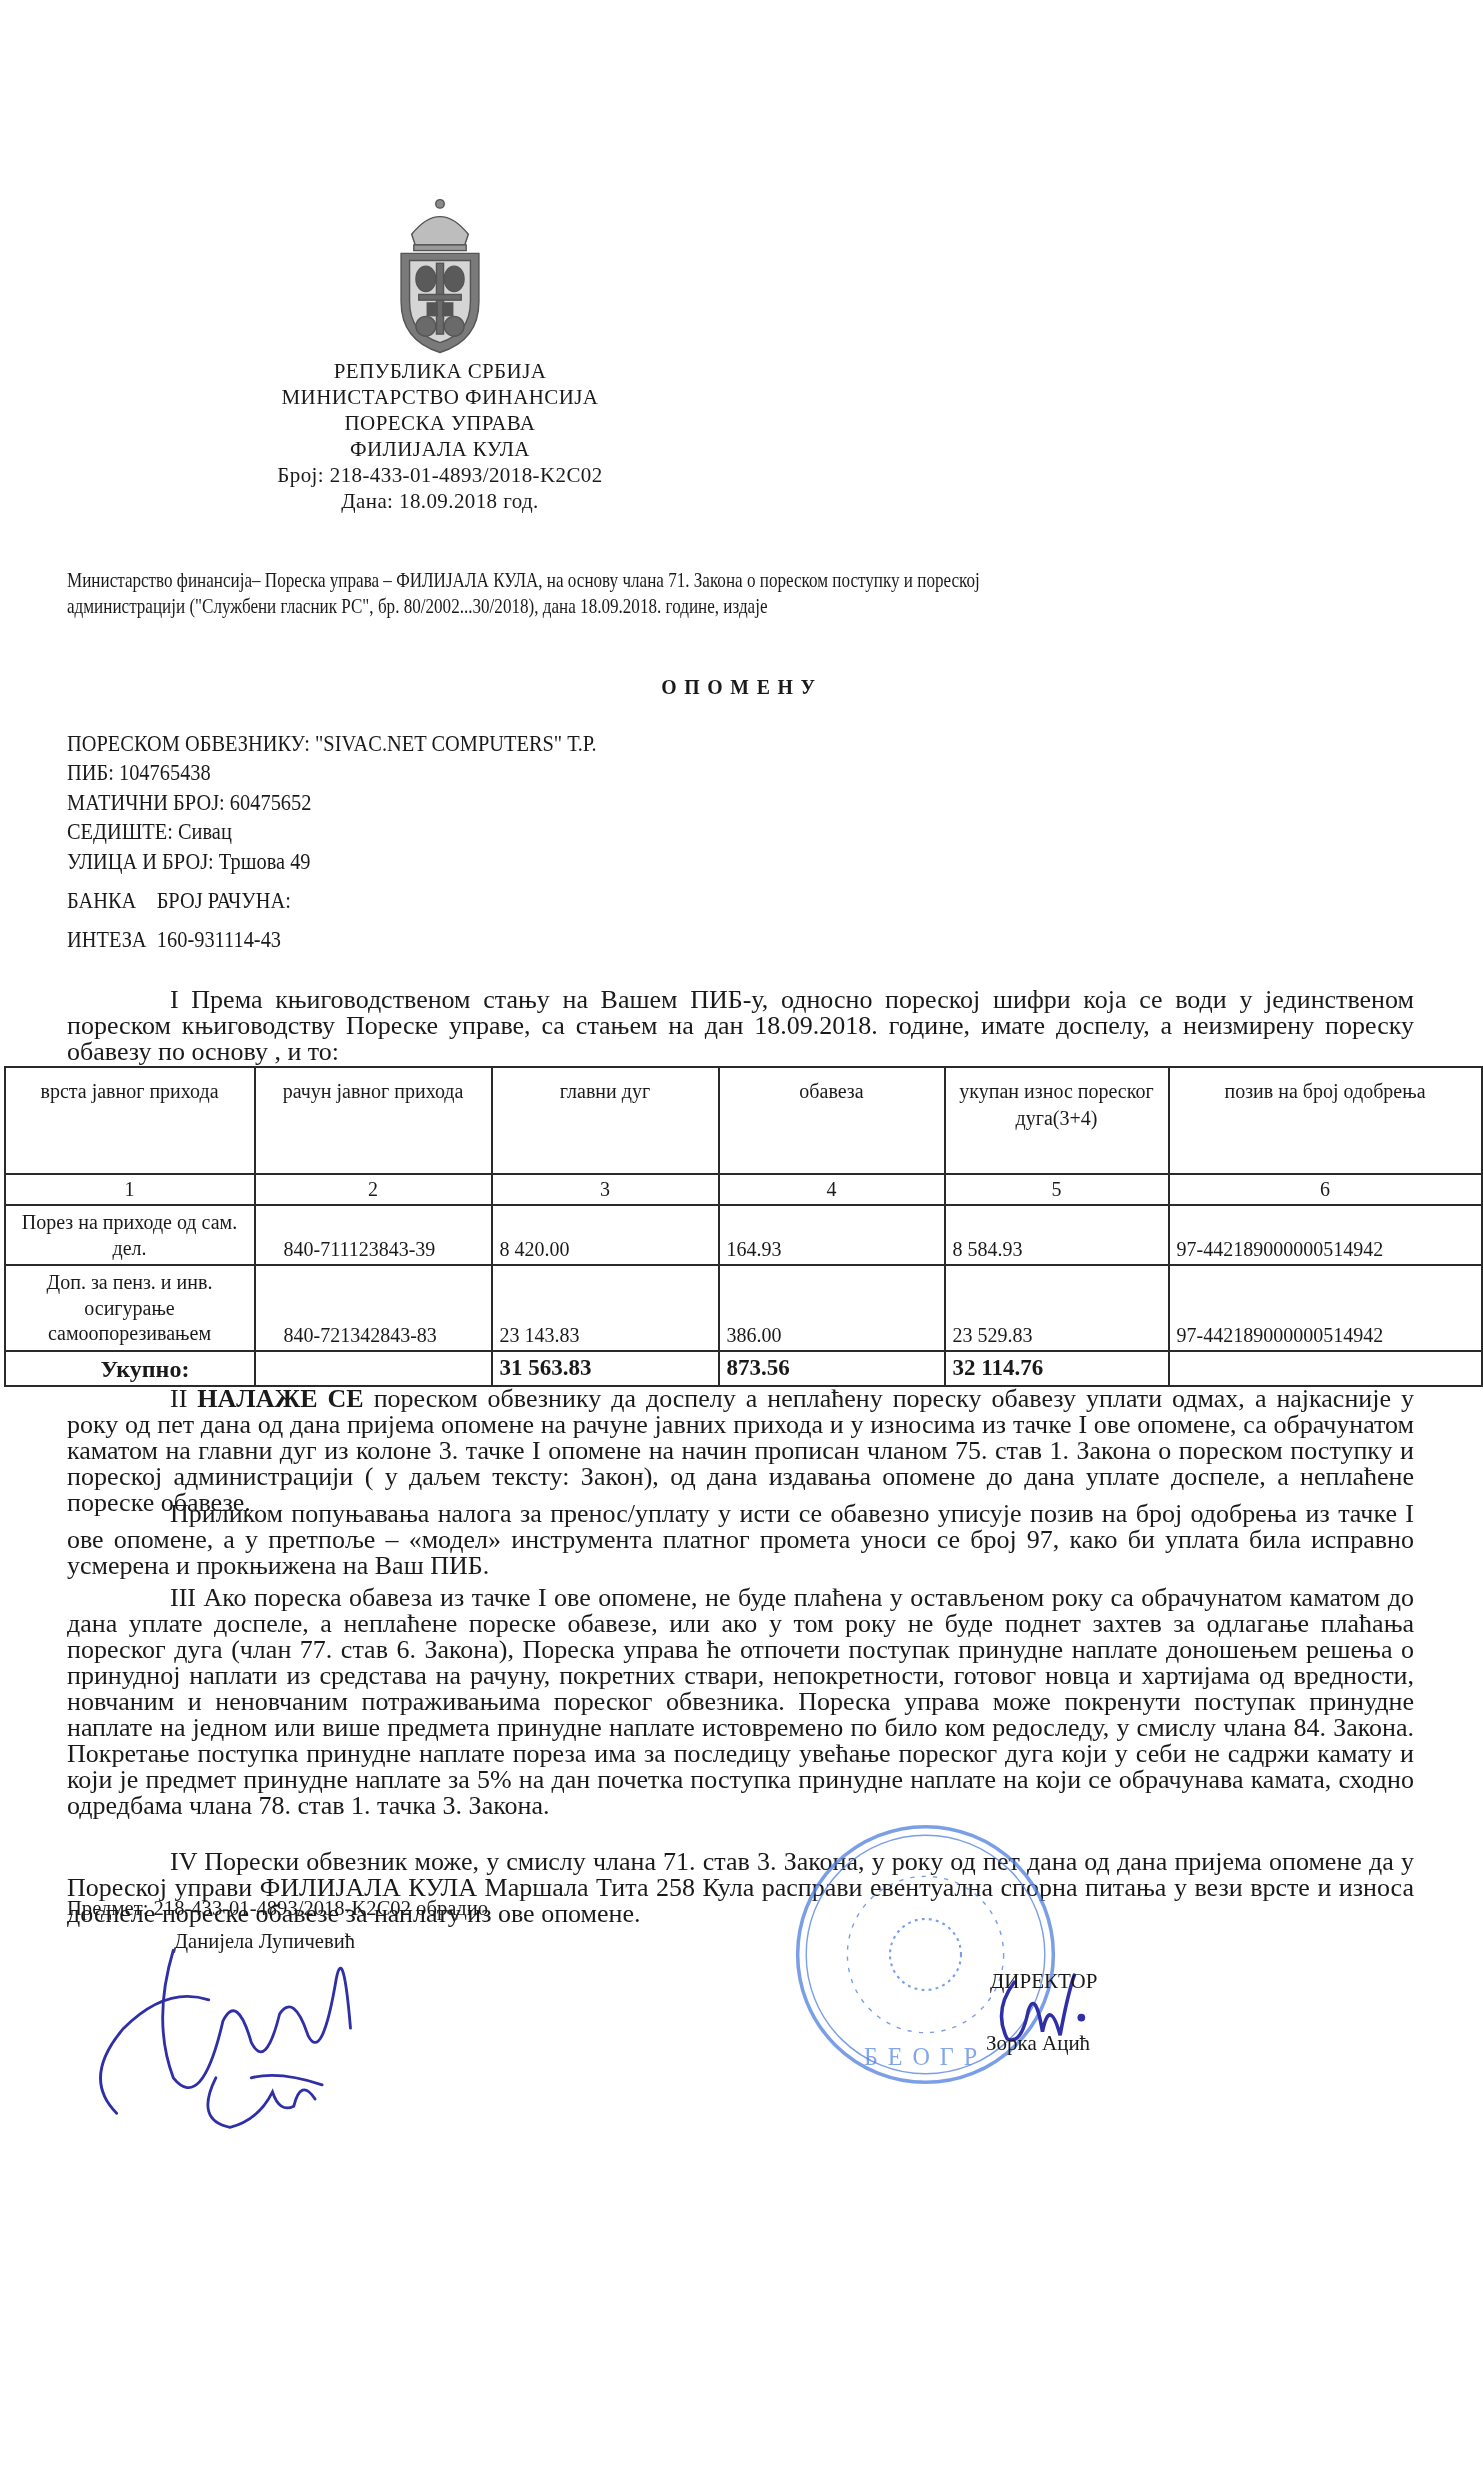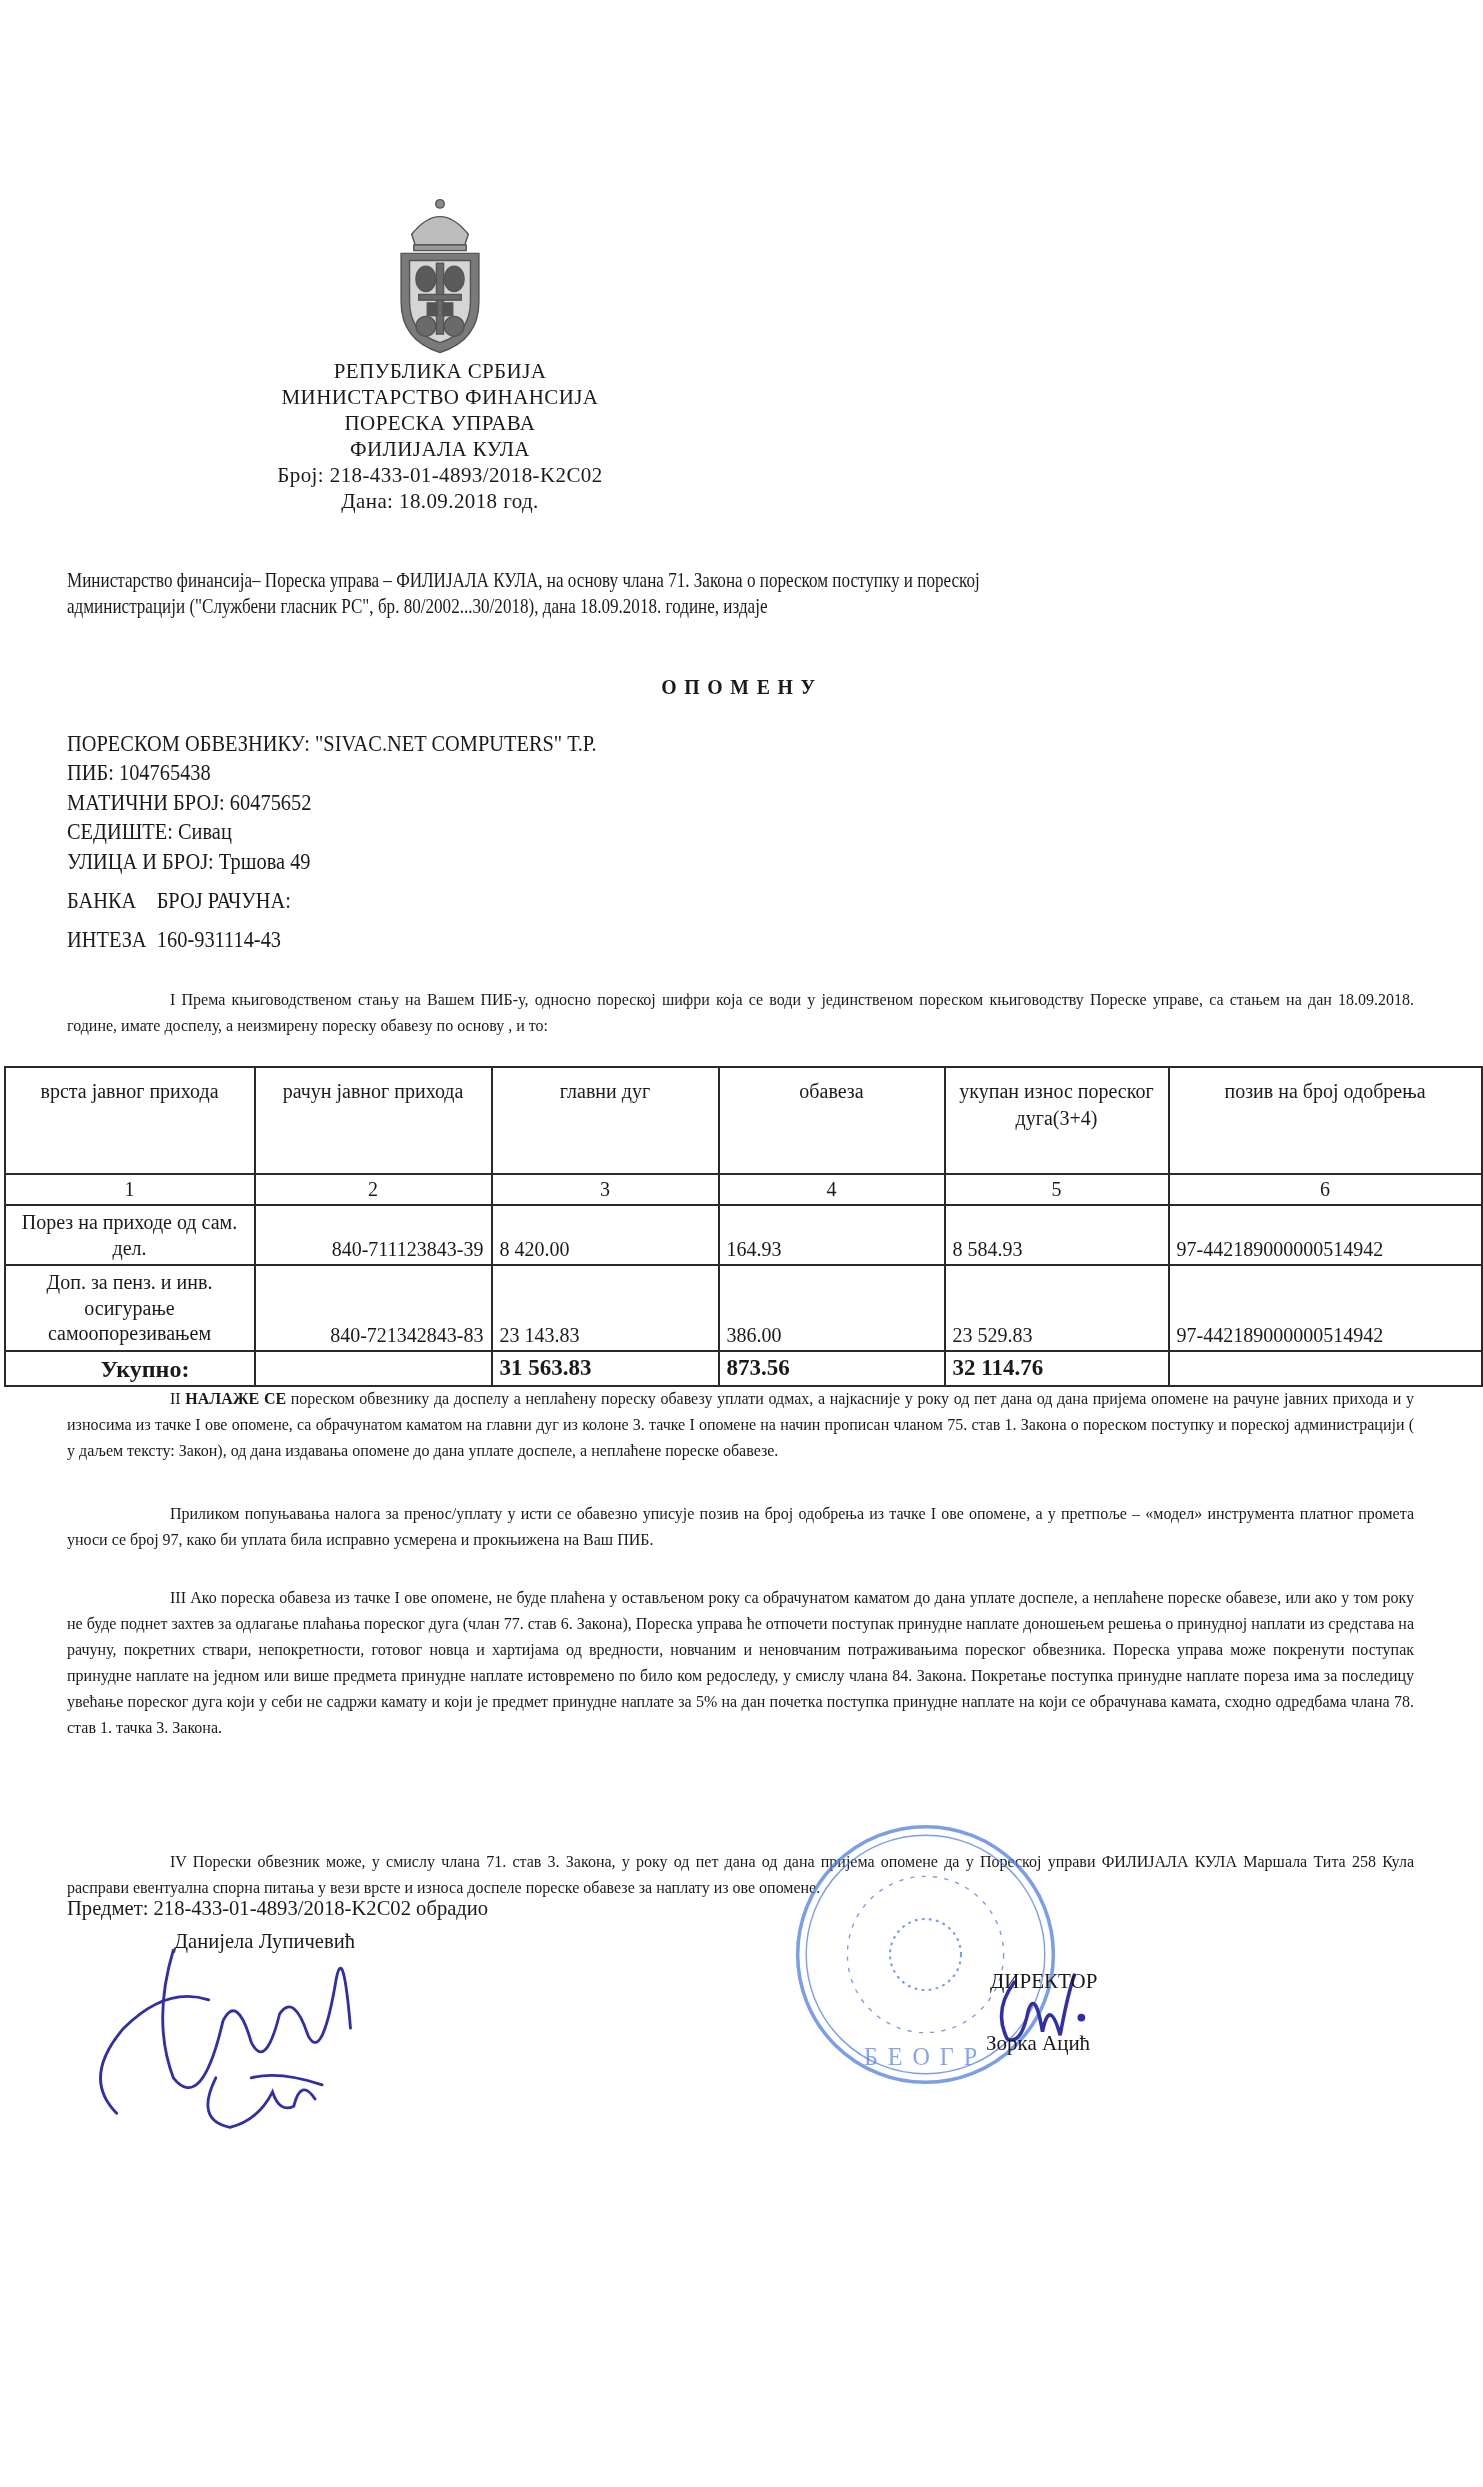--- a/index.html
+++ b/index.html
@@ -21,37 +21,37 @@
     left: 0; top: 674px; width: 1484px; text-align: center;
     font-size: 22px; letter-spacing: 8.5px; font-weight: bold; transform: scaleX(0.9);
   }
   .taxpayer {
     left: 67px; top: 729px; font-size: 24px; line-height: 28px;
     transform: scaleX(0.85); transform-origin: left top;
   }
   .taxpayer div { margin-bottom: 1.4px; white-space: nowrap; }
   .taxpayer .gap { height: 8.5px; }
   .para {
-    left: 67px; width: 1347px; font-size: 16px; line-height: 26px; text-align: justify;
+    left: 67px; width: 1347px; font-size: 26px; line-height: 26px; text-align: justify;
   }
   .para .indent { display: inline-block; width: 103px; }
   .p1 { top: 987px; }
   .doc-table {
     left: 3.5px; top: 1066px; width: 1477px; border-collapse: collapse;
     font-size: 20px; table-layout: fixed;
   }
   .doc-table td, .doc-table th {
     border: 2.1px solid #2a2a2a; padding: 2.8px 7px; font-weight: normal;
   }
   .doc-table th { vertical-align: top; text-align: center; height: 92px; line-height: 27px; padding-top: 10px; }
   .doc-table .num-row td { text-align: center; height: 24px; }
   .doc-table .data td { vertical-align: bottom; height: 52px; }
   .doc-table .data.tall td { height: 78px; }
   .doc-table td.c1 { text-align: center; line-height: 25.5px; border-radius: 27px; }
-  .doc-table td.c2 { text-align: right; padding-left: 28px; }
+  .doc-table td.c2 { text-align: left; padding-left: 28px; }
   .doc-table td.r { }
   .doc-table .total td { font-weight: bold; font-size: 23px; height: 28px; }
   .doc-table .total td.c1 { vertical-align: bottom; font-size: 24px; padding-left: 38px; }
   .p2 { top: 1386px; }
   .p3 { top: 1501px; }
   .p4 { top: 1585px; }
   .p5 { top: 1849px; }
   .subject { left: 67px; top: 1897px; font-size: 20.6px; }
   .processor { left: 174px; top: 1930px; font-size: 20.6px; }
   .director { left: 984px; top: 1969px; font-size: 21px; margin-left: 6px; }

